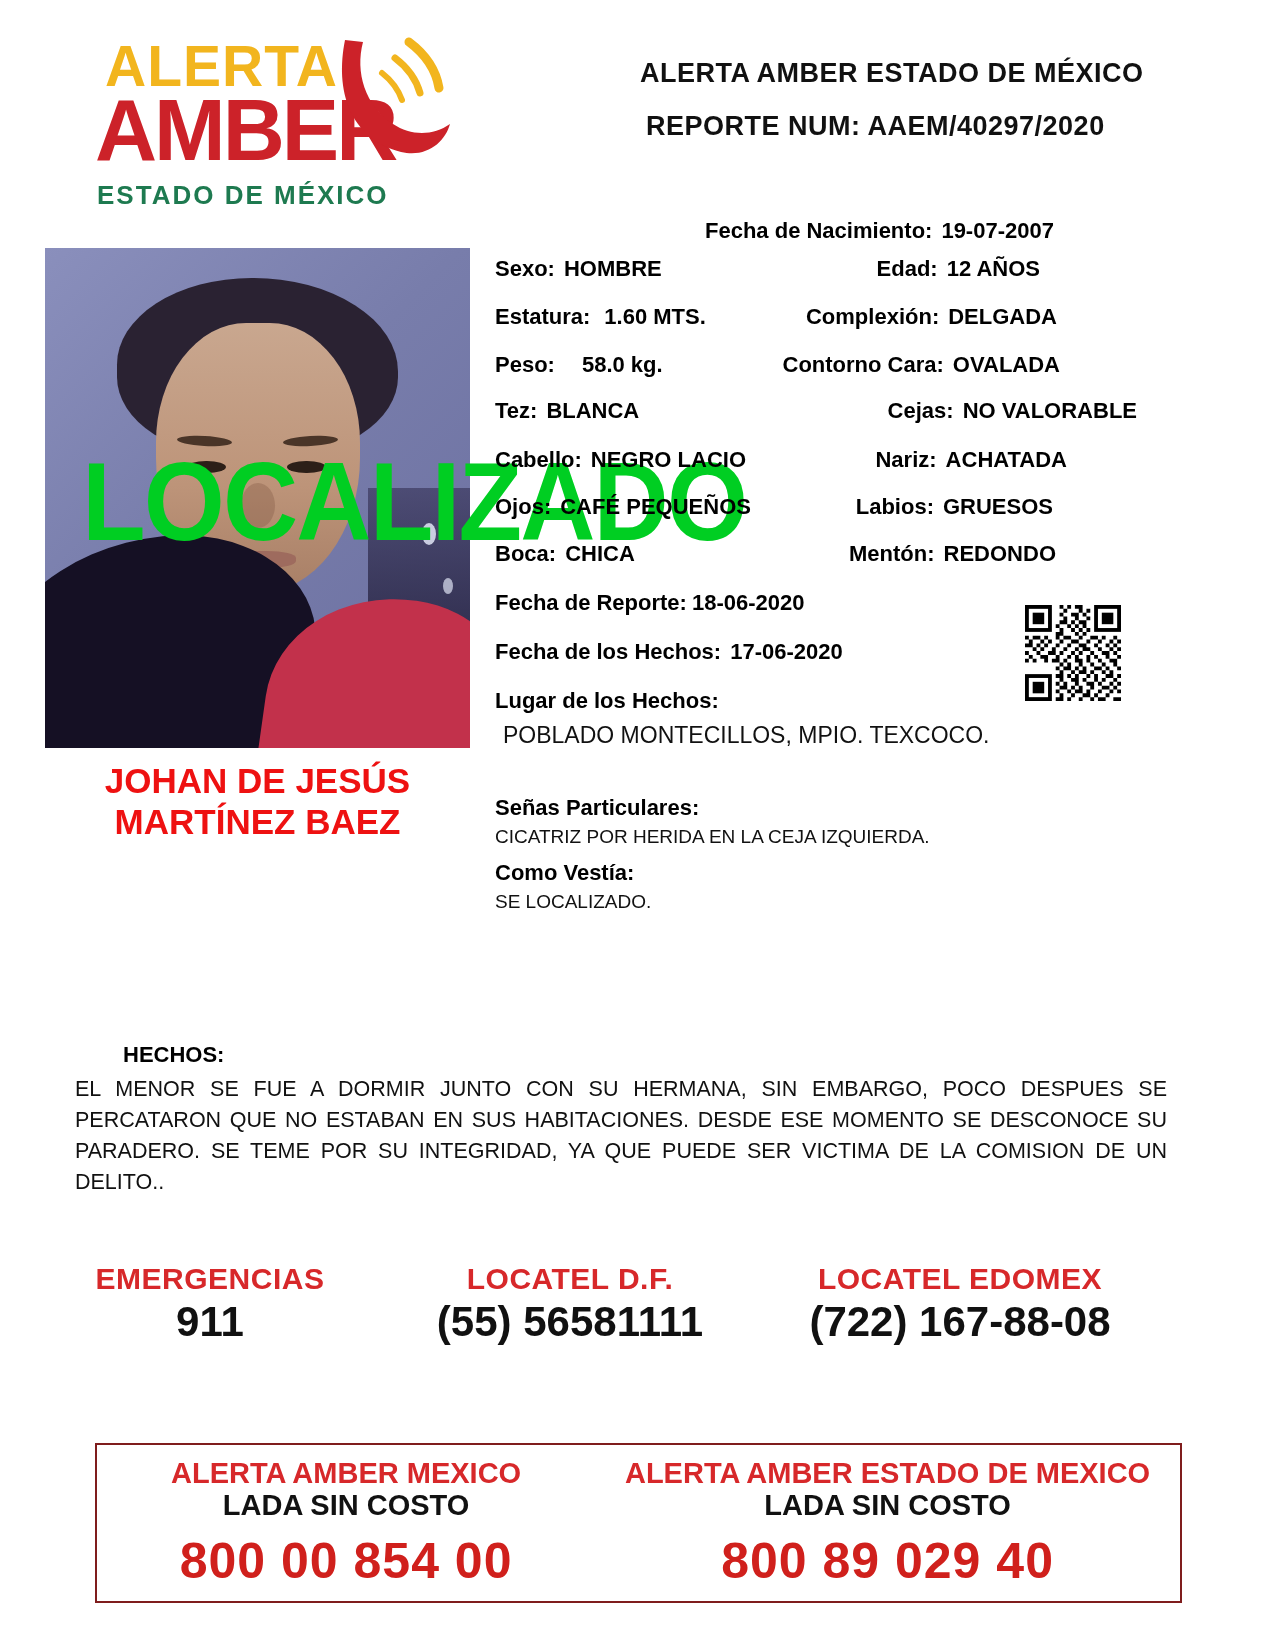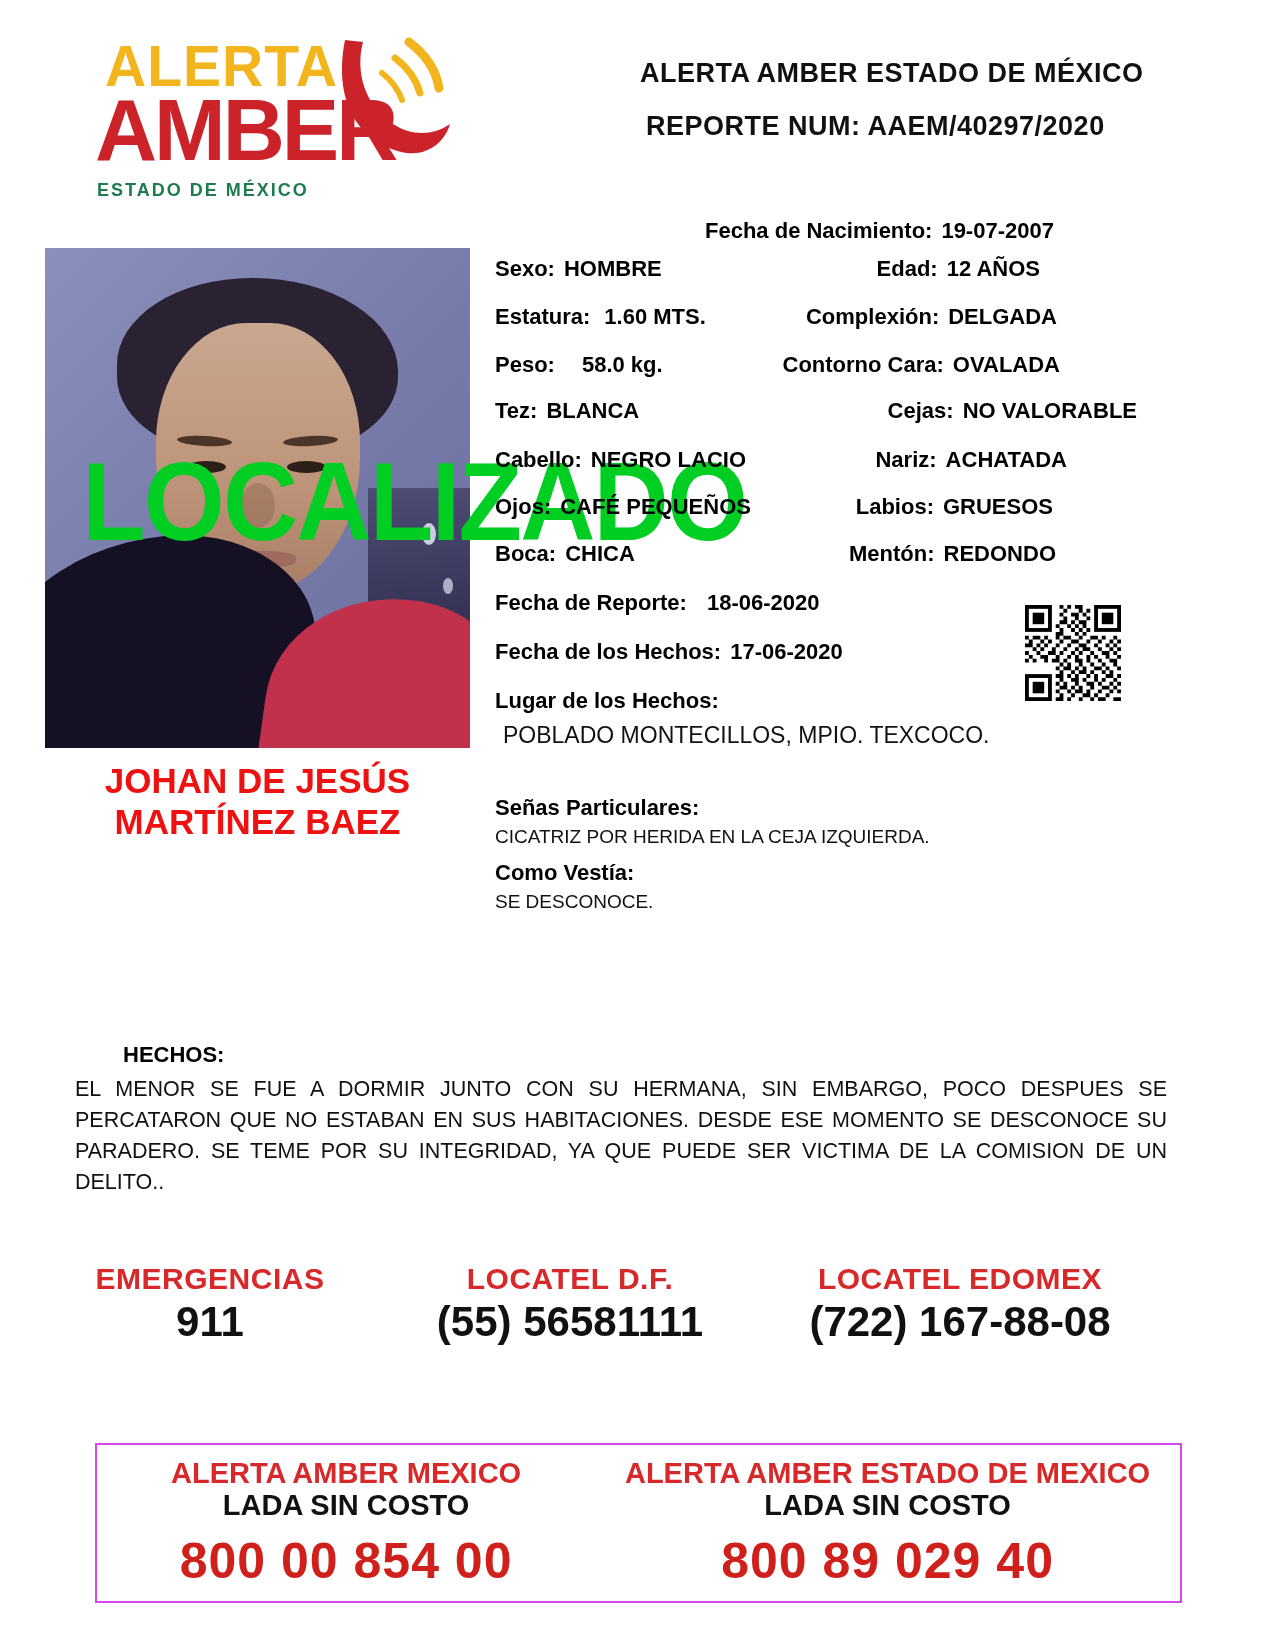--- a/index.html
+++ b/index.html
@@ -3,21 +3,21 @@
 <meta charset="utf-8">
 <style>
   html,body { margin:0; padding:0; background:#ffffff; }
   body { width:1275px; height:1650px; font-family:"Liberation Sans", sans-serif; position:relative; }
   .page { position:absolute; left:0; top:0; width:1275px; height:1650px; background:#ffffff; overflow:hidden; }
 
   
   .logo { position:absolute; left:95px; top:36px; width:390px; height:175px; z-index:6; }
   .logo-alerta { position:absolute; left:10px; top:2px; font-size:57px; font-weight:bold; color:#F2B51E; letter-spacing:1px; line-height:1; }
   .logo-amber { position:absolute; left:0px; top:50px; font-size:86px; font-weight:bold; color:#CC2229; letter-spacing:-3px; line-height:1; transform:scaleY(1.02); }
-  .logo-region { position:absolute; left:2px; top:144px; font-size:18px; font-weight:bold; color:#1E7A50; letter-spacing:2px; }
+  .logo-region { position:absolute; left:2px; top:144px; font-size:26px; font-weight:bold; color:#1E7A50; letter-spacing:2px; }
   .logo-swoosh { position:absolute; left:228px; top:-4px; width:130px; height:150px; }
 
   
   .hdr { position:absolute; left:620px; top:58px; width:580px; z-index:6; }
   .hdr-title { font-size:27px; font-weight:bold; color:#111; letter-spacing:.5px; margin-left:20px; }
   .hdr-report { font-size:27px; font-weight:bold; color:#111; letter-spacing:.5px; margin-top:22px; margin-left:26px; }
 
   
   .photo { position:absolute; left:45px; top:248px; width:425px; height:500px; overflow:hidden; z-index:1;
            background:linear-gradient(135deg,#8a8fbc 0%,#787dab 45%,#6b6fa0 100%); }
@@ -60,21 +60,21 @@
 
   
   .contact { position:absolute; top:1262px; text-align:center; z-index:6; }
   .contact .clabel { color:#D7282A; font-size:30px; font-weight:bold; letter-spacing:.5px; }
   .contact .cnumber { color:#111; font-size:42px; font-weight:bold; margin-top:2px; }
   .contact.c1 { left:60px;  width:300px; }
   .contact.c2 { left:400px; width:340px; }
   .contact.c3 { left:780px; width:360px; }
 
   
-  .footer-box { position:absolute; left:95px; top:1443px; width:1083px; height:156px; border:2px solid #d946ef;
+  .footer-box { position:absolute; left:95px; top:1443px; width:1083px; height:156px; border:2px solid #7f1d1d;
                 display:flex; z-index:6; background:#fff; }
   .fcell { text-align:center; padding-top:12px; }
   .fcell.left  { width:46%; }
   .fcell.right { width:54%; }
   .ft-title { color:#D7282A; font-size:29px; font-weight:bold; }
   .ft-sub   { color:#111;    font-size:29px; font-weight:bold; line-height:1.05; }
   .ft-num   { color:#D0201C; font-size:50px; font-weight:bold; margin-top:12px; letter-spacing:1px; }
 </style>
 </head>
 <body>
@@ -168,40 +168,40 @@
   </div>
 
   <div class="frow" style="left:495px; top:541px;">
     <span class="lbl">Boca:</span><span>CHICA</span>
   </div>
   <div class="frow" style="right:219px; top:541px;">
     <span class="lbl">Mentón:</span><span>REDONDO</span>
   </div>
 
   <div class="frow" style="left:495px; top:590px;">
-    <span class="lbl" style="margin-right:20px;">Fecha de Reporte:</span><span>18-06-2020</span>
+    <span class="lbl" style="margin-right:5px;">Fecha de Reporte:</span><span>18-06-2020</span>
   </div>
   <div class="frow" style="left:495px; top:639px;">
     <span class="lbl">Fecha de los Hechos:</span><span>17-06-2020</span>
   </div>
 
   <div class="frow" style="left:495px; top:688px;">
     <span>Lugar de los Hechos:</span>
   </div>
   <div class="fval-lg" style="left:503px; top:722px;">POBLADO MONTECILLOS, MPIO. TEXCOCO.</div>
 
   <div class="frow" style="left:495px; top:795px;">
     <span>Señas Particulares:</span>
   </div>
   <div class="fval-sm" style="left:495px; top:826px;">CICATRIZ POR HERIDA EN LA CEJA IZQUIERDA.</div>
 
   <div class="frow" style="left:495px; top:860px;">
     <span>Como Vestía:</span>
   </div>
-  <div class="fval-sm" style="left:495px; top:891px;">SE DESCONOCE.</div>
+  <div class="fval-sm" style="left:495px; top:891px;">SE LOCALIZADO.</div>
 
   <svg class="qr" viewBox="0 0 25 25">
     <rect x="0" y="0" width="25" height="25" fill="#fff"></rect>
     <rect x="0" y="0" width="7" height="7" fill="#000"></rect>
       <rect x="1" y="1" width="5" height="5" fill="#fff"></rect>
       <rect x="2" y="2" width="3" height="3" fill="#000"></rect>
     <rect x="18" y="0" width="7" height="7" fill="#000"></rect>
       <rect x="19" y="1" width="5" height="5" fill="#fff"></rect>
       <rect x="20" y="2" width="3" height="3" fill="#000"></rect>
     <rect x="0" y="18" width="7" height="7" fill="#000"></rect>

